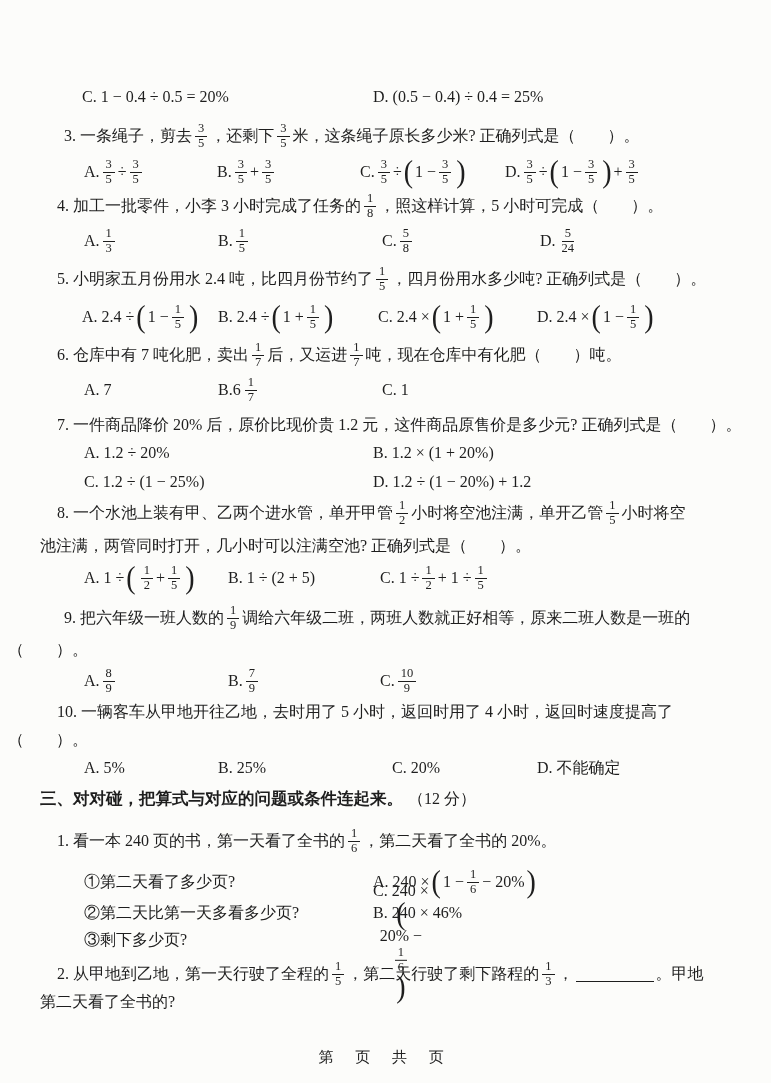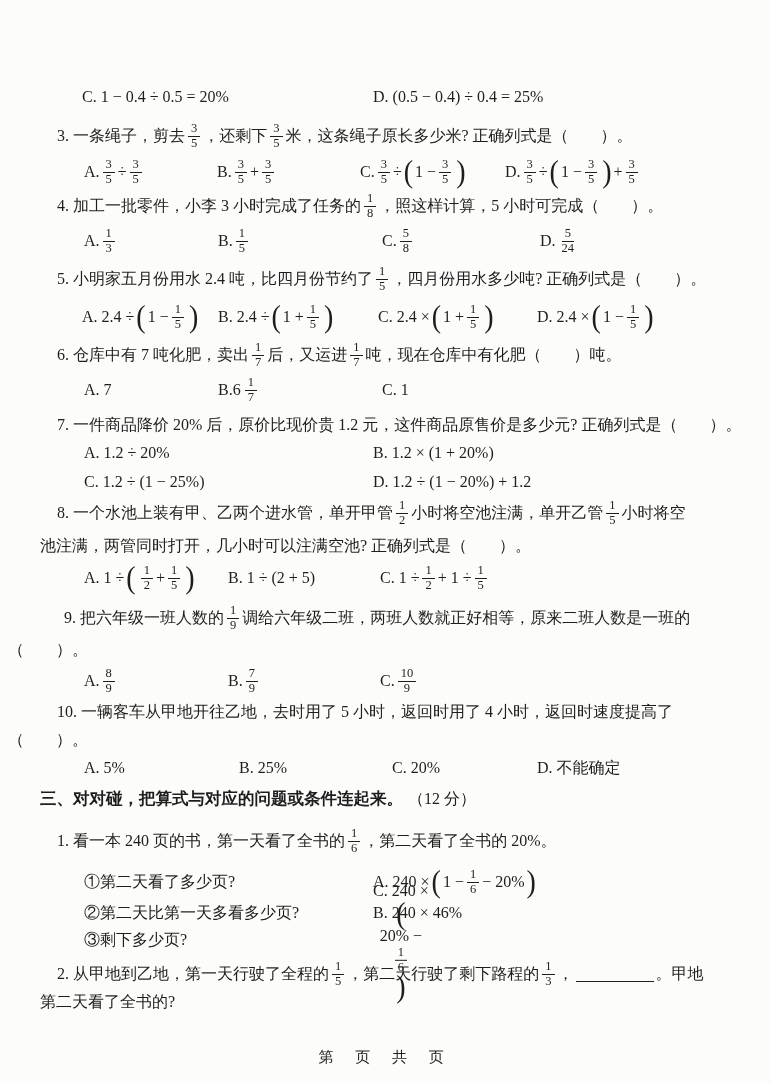--- a/index.html
+++ b/index.html
@@ -61,21 +61,21 @@
 </head>
 <body>
 
 <div class="page">
   <div>
       <div class="line" style="top: 97px;">
         <span class="cell" style="left: 82px;">C. 1 − 0.4 ÷ 0.5 = 20%</span>
         <span class="cell" style="left: 373px;">D. (0.5 − 0.4) ÷ 0.4 = 25%</span>
       </div>
       <div class="line" style="top: 136px;">
-        <span class="cell" style="left: 57px; text-align: right;">3. 一条绳子，剪去<span class="frac">
+        <span class="cell" style="left: 64px; text-align: right;">3. 一条绳子，剪去<span class="frac">
             <span class="num">3</span>
             <span class="den">5</span>
           </span>，还剩下<span class="frac">
             <span class="num">3</span>
             <span class="den">5</span>
           </span>米，这条绳子原长多少米? 正确列式是（　　）。</span>
       </div>
       <div class="line" style="top: 172px;">
         <span class="cell" style="left: 84px;">A. <span class="frac">
             <span class="num">3</span>
@@ -238,21 +238,21 @@
           </span></span>
       </div>
       <div class="line" style="top: 712px;">
         <span class="cell" style="left: 57px;">10. 一辆客车从甲地开往乙地，去时用了 5 小时，返回时用了 4 小时，返回时速度提高了</span>
       </div>
       <div class="line" style="top: 740px;">
         <span class="cell" style="left: 8px;">（　　）。</span>
       </div>
       <div class="line" style="top: 768px;">
         <span class="cell" style="left: 84px;">A. 5%</span>
-        <span class="cell" style="left: 218px; margin-left: 21px;">B. 25%</span>
+        <span class="cell" style="left: 218px;">B. 25%</span>
         <span class="cell" style="left: 392px;">C. 20%</span>
         <span class="cell" style="left: 537px;">D. 不能确定</span>
       </div>
       <div class="line" style="top: 799px;">
         <span class="cell bold" style="left: 40px;">三、对对碰，把算式与对应的问题或条件连起来。</span>
         <span class="cell" style="left: 408px;">（12 分）</span>
       </div>
       <div class="line" style="top: 841px;">
         <span class="cell" style="left: 57px;">1. 看一本 240 页的书，第一天看了全书的<span class="frac">
             <span class="num">1</span>

